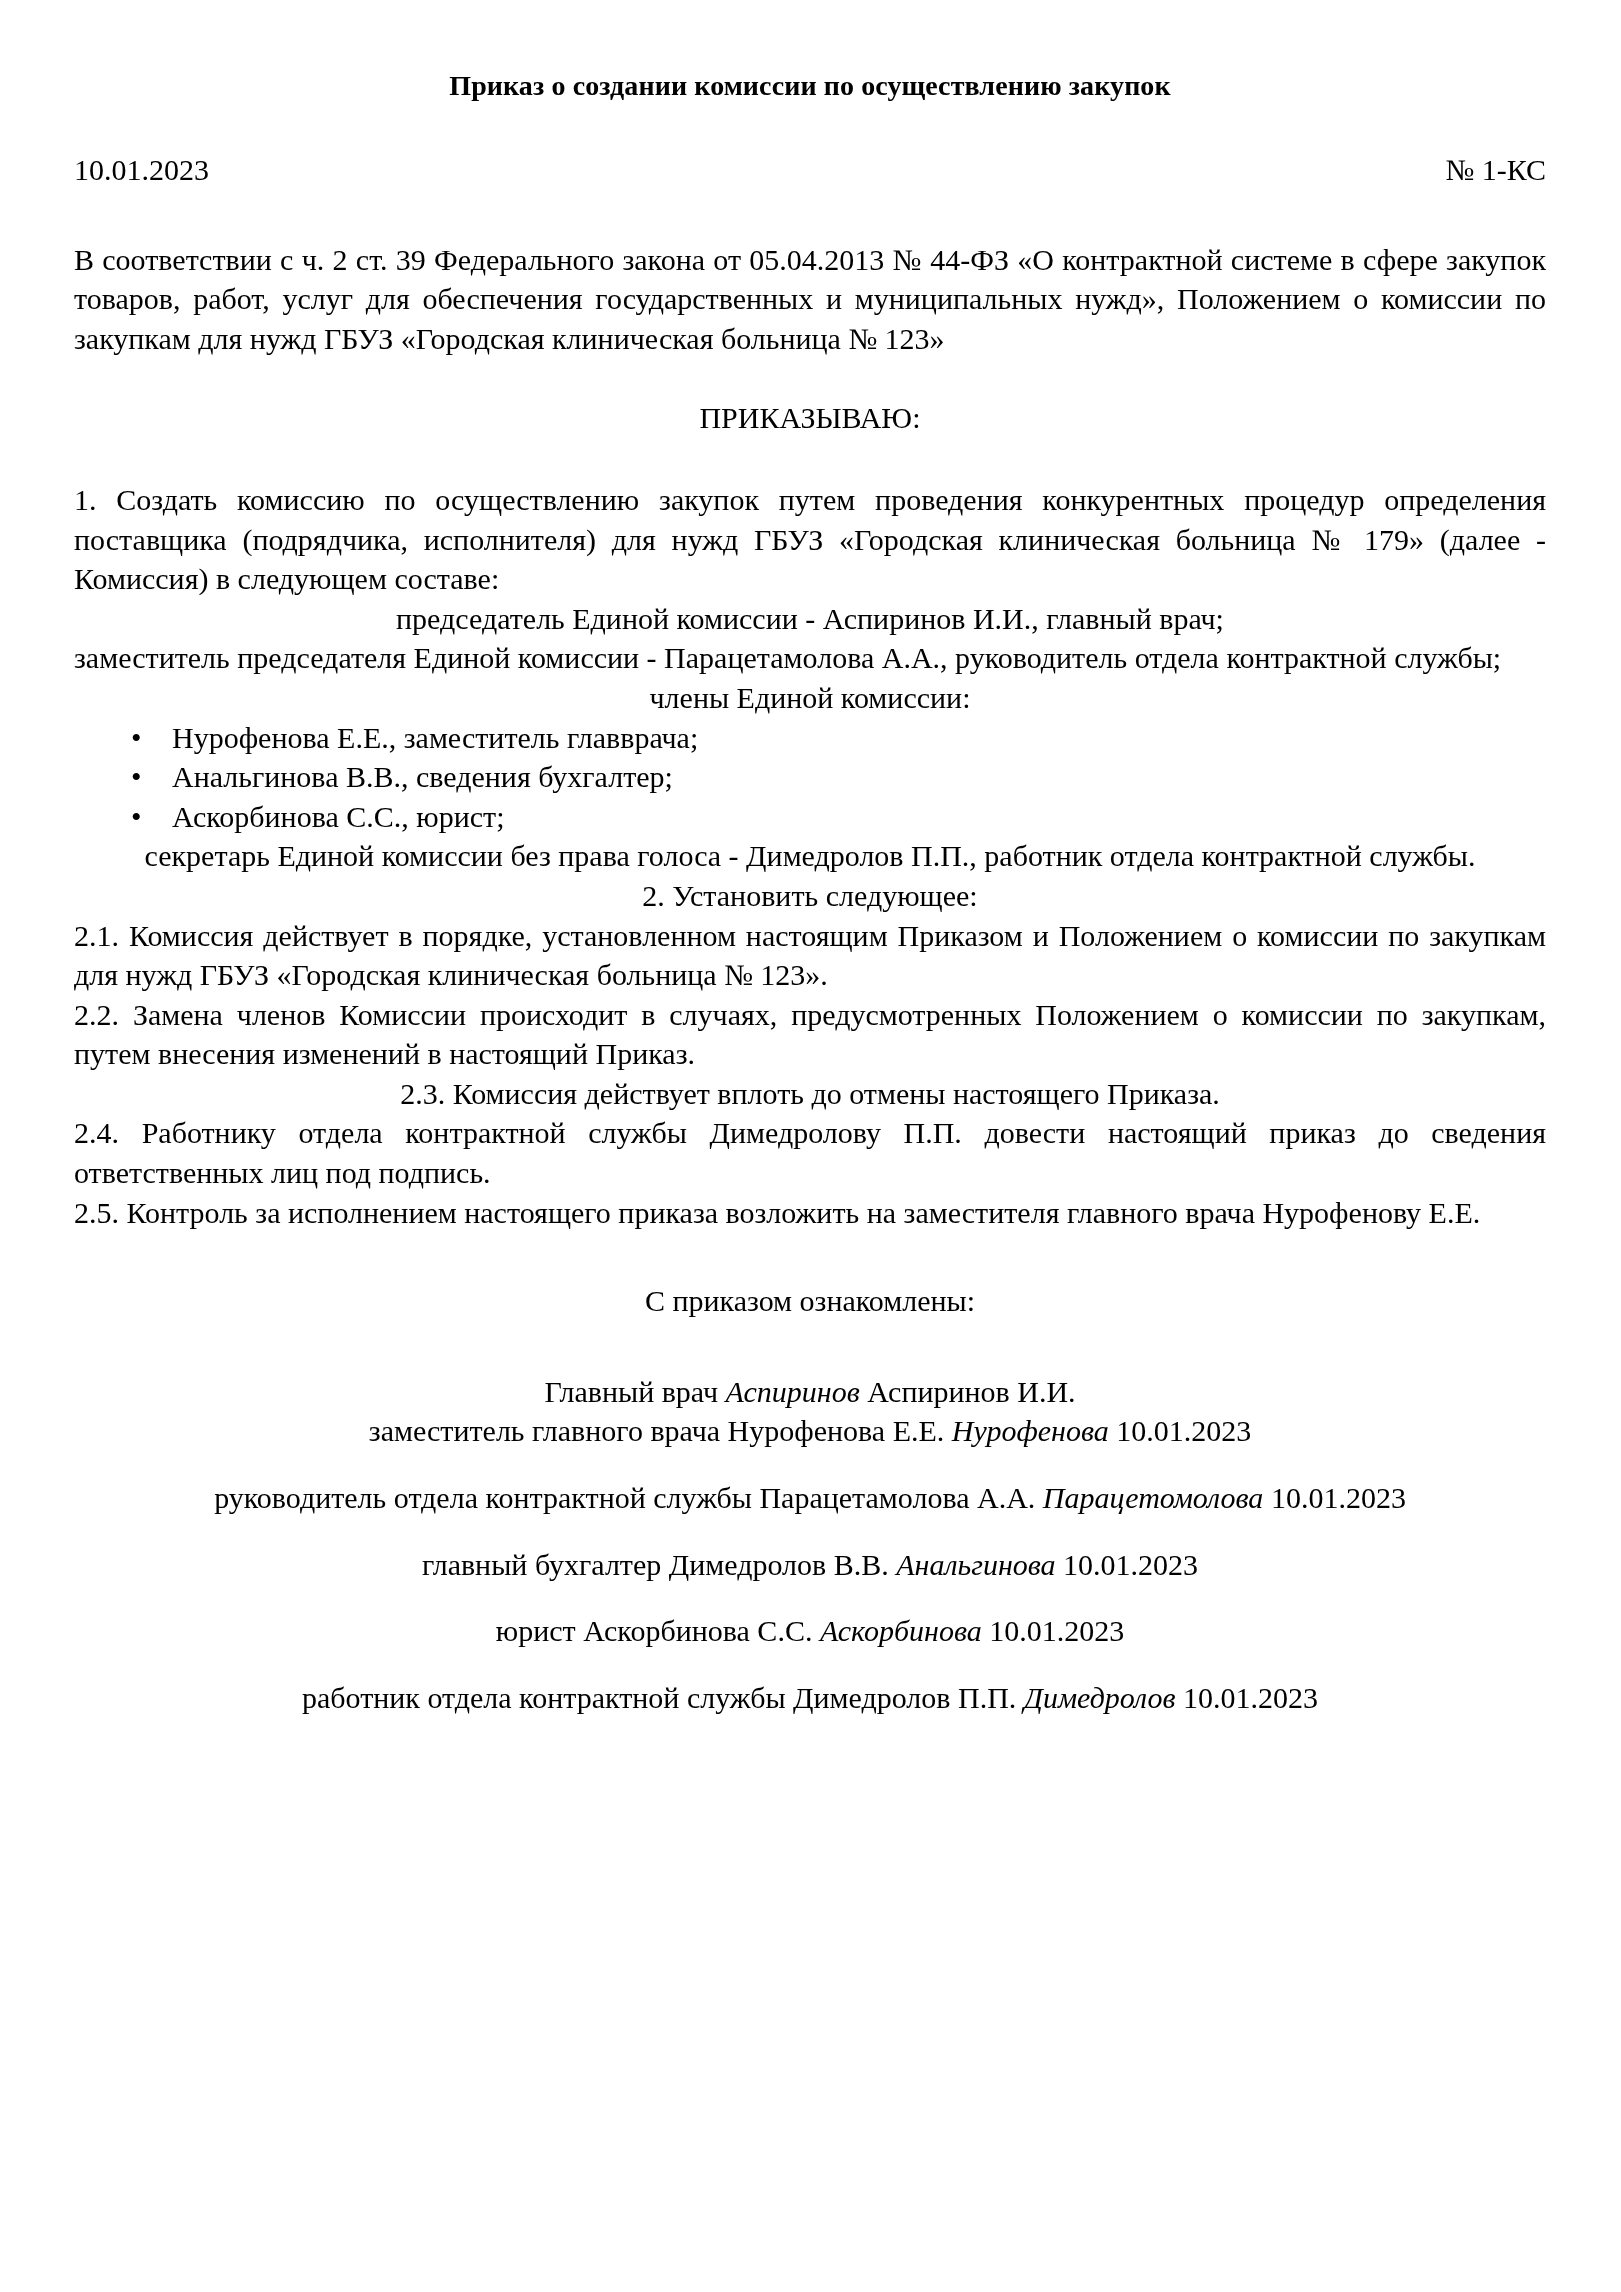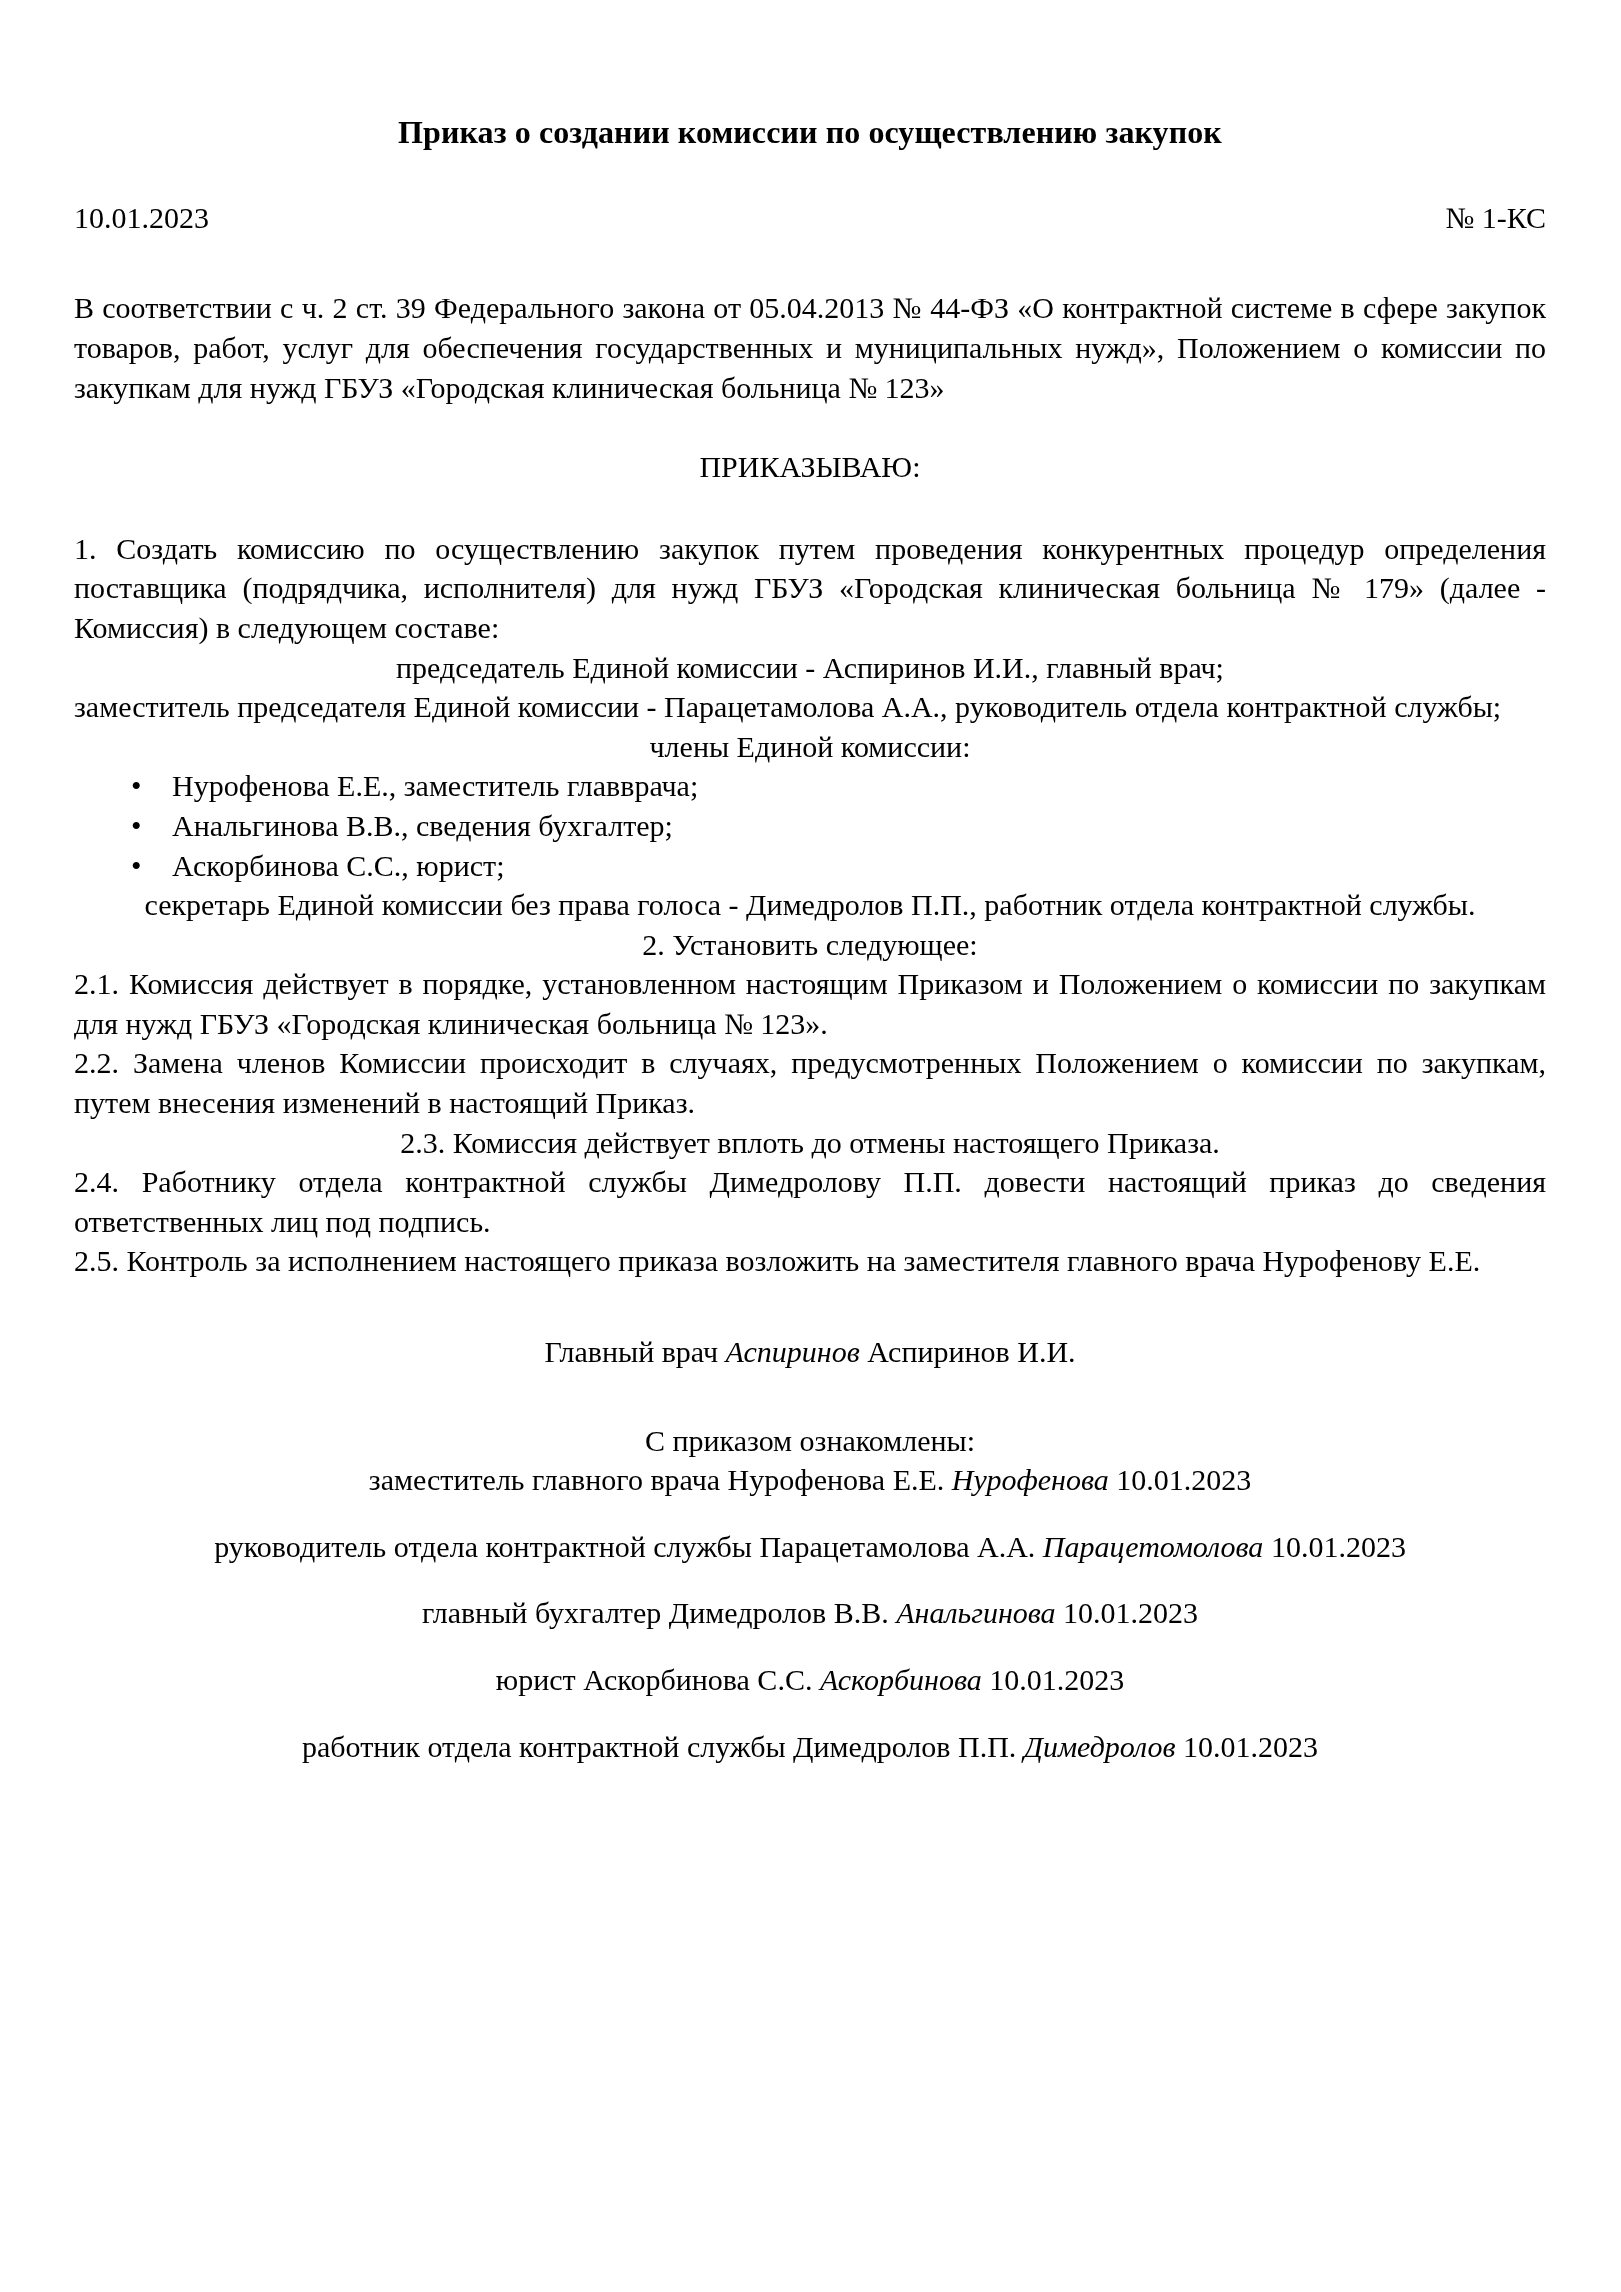--- a/index.html
+++ b/index.html
@@ -25,23 +25,23 @@
     position: absolute;
     left: 74px;
     top: 0;
     width: 1472px;
   }
 
   
   .doc-title {
     text-align: center;
     font-weight: bold;
-    font-size: 32px;
+    font-size: 28px;
     line-height: 1.2;
-    margin-top: 113px;
+    margin-top: 69px;
     letter-spacing: 0.1px;
   }
 
   
   .header-row {
     display: flex;
     justify-content: space-between;
     align-items: baseline;
     font-size: 30px;
     margin-top: 49px;
@@ -154,25 +154,25 @@
 
       <p class="para para-justify">2.2. Замена членов Комиссии происходит в случаях, предусмотренных Положением о комиссии по закупкам, путем внесения изменений в настоящий Приказ.</p>
 
       <p class="para para-left">2.3. Комиссия действует вплоть до отмены настоящего Приказа.</p>
 
       <p class="para para-justify">2.4. Работнику отдела контрактной службы Димедролову П.П. довести настоящий приказ до сведения ответственных лиц под подпись.</p>
 
       <p class="para para-justify">2.5. Контроль за исполнением настоящего приказа возложить на заместителя главного врача Нурофенову Е.Е.</p>
     </div>
 
+    <p class="para para-left gap-ack">С приказом ознакомлены:</p>
+
     <p class="para para-left gap-sig">
       <span>Главный врач</span><span> </span><span class="sig">Аспиринов</span><span> </span><span>Аспиринов И.И.</span>
     </p>
-
-    <p class="para para-left gap-ack">С приказом ознакомлены:</p>
 
     <p class="para para-left">
       <span>заместитель главного врача Нурофенова Е.Е.</span><span> </span><span class="sig">Нурофенова</span><span> </span><span>10.01.2023</span>
     </p>
 
     <p class="para para-left gap-ack-row">
       <span>руководитель отдела контрактной службы Парацетамолова А.А.</span><span> </span><span class="sig">Парацетомолова</span><span> </span><span>10.01.2023</span>
     </p>
 
     <p class="para para-left gap-ack-row">

